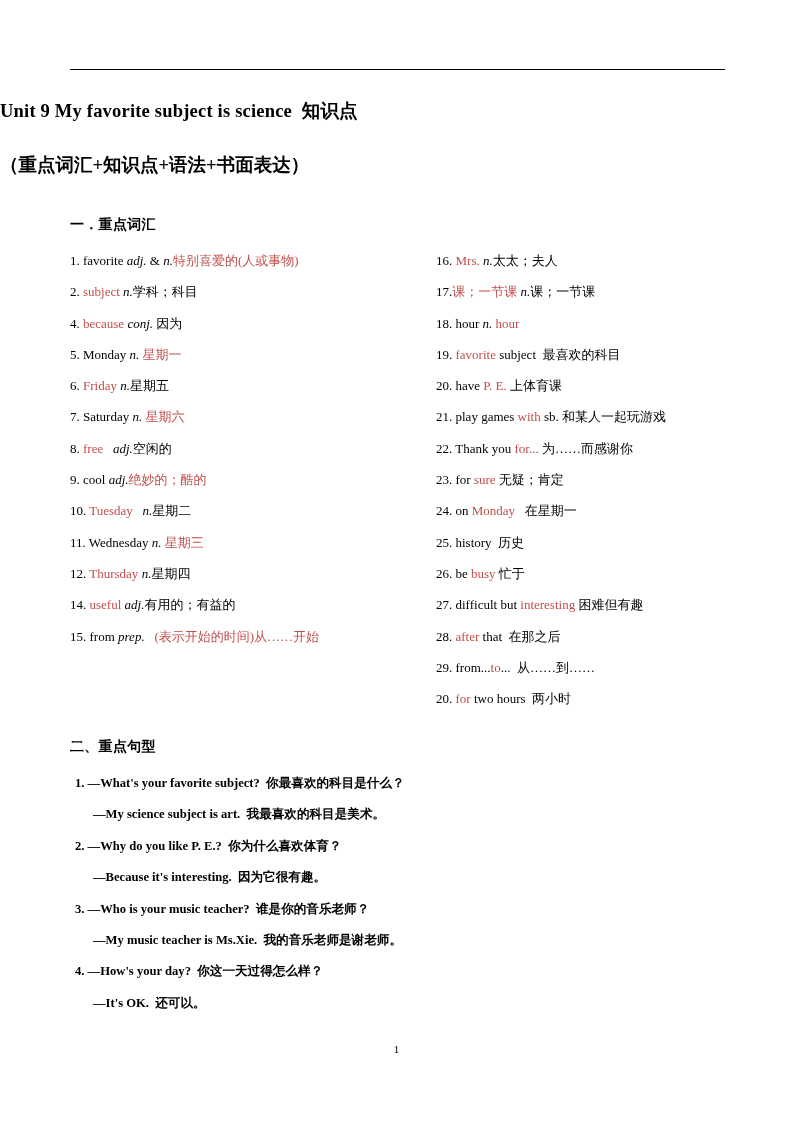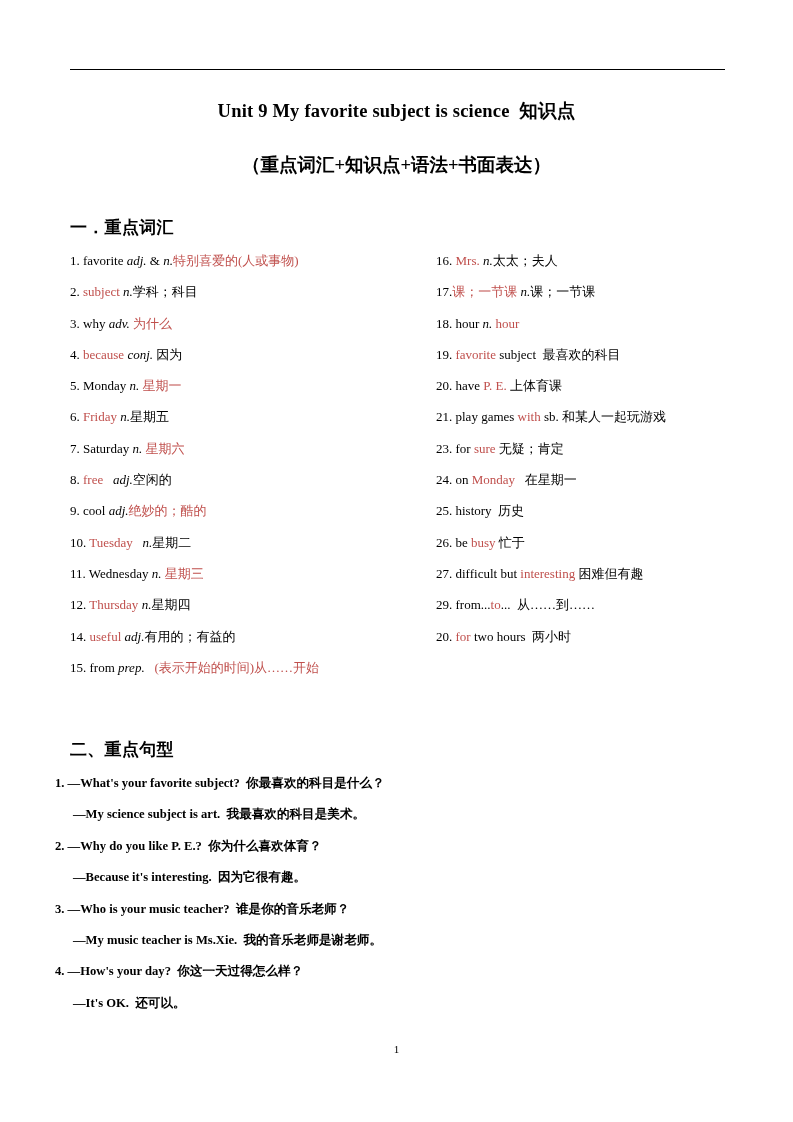--- a/index.html
+++ b/index.html
@@ -31,41 +31,40 @@
     height: 0;
     border-top: 1.6px solid #000;
   }
 
   
   .title-block {
     position: absolute;
     left: 0;
     top: 98px;
     width: 793px;
-    text-align: center;
   }
   .doc-title {
     font-size: 18.5px;
     font-weight: bold;
     letter-spacing: 0.2px;
     line-height: 1.5;
     white-space: pre;
   }
   .doc-subtitle {
     font-size: 18.5px;
     font-weight: bold;
     line-height: 1.5;
     margin-top: 26px;
     white-space: pre;
   }
 
   
   .sec-head {
     position: absolute;
-    font-size: 17px;
+    font-size: 14px;
     font-weight: bold;
     letter-spacing: 0.3px;
     white-space: pre;
   }
   #sec1-head { left: 70px; top: 216px; }
   #sec2-head { left: 70px; top: 738px; }
 
   
   .vocab-col {
     position: absolute;
@@ -82,21 +81,21 @@
     overflow: visible;
   }
   .vocab-item .seg { }
   .red  { color: #c0504d; }
   .blk  { color: #000000; }
   .ital { font-style: italic; }
 
   
   .sent-list {
     position: absolute;
-    left: 55px;
+    left: 75px;
     top: 768px;
     width: 620px;
     font-size: 12.6px;
     font-weight: bold;
     line-height: 31.4px;
   }
   .sent-q {
     white-space: pre;
     height: 31.4px;
   }
@@ -126,45 +125,46 @@
   <div class="title-block">
     <div class="doc-title">Unit 9 My favorite subject is science  知识点</div>
     <div class="doc-subtitle">（重点词汇+知识点+语法+书面表达）</div>
   </div>
 
   <div class="sec-head" id="sec1-head">一．重点词汇</div>
 
   <div class="vocab-col" id="vocab-left">
       <div class="vocab-item"><span class="seg blk">1. </span><span class="seg blk">favorite </span><span class="seg blk ital">adj.</span><span class="seg blk"> &amp; </span><span class="seg blk ital">n.</span><span class="seg red">特别喜爱的(人或事物)</span></div>
       <div class="vocab-item"><span class="seg blk">2. </span><span class="seg red">subject </span><span class="seg blk ital">n.</span><span class="seg blk">学科；科目</span></div>
-      <div class="vocab-item"><span class="seg blk">3. </span><span class="seg blk">why </span><span class="seg blk ital">adv.</span><span class="seg red"> 为什么</span></div>
       <div class="vocab-item"><span class="seg blk">4. </span><span class="seg red">because </span><span class="seg blk ital">conj.</span><span class="seg blk"> 因为</span></div>
       <div class="vocab-item"><span class="seg blk">5. </span><span class="seg blk">Monday </span><span class="seg blk ital">n.</span><span class="seg red"> 星期一</span></div>
       <div class="vocab-item"><span class="seg blk">6. </span><span class="seg red">Friday </span><span class="seg blk ital">n.</span><span class="seg blk">星期五</span></div>
       <div class="vocab-item"><span class="seg blk">7. </span><span class="seg blk">Saturday </span><span class="seg blk ital">n.</span><span class="seg red"> 星期六</span></div>
       <div class="vocab-item"><span class="seg blk">8. </span><span class="seg red">free   </span><span class="seg blk ital">adj.</span><span class="seg blk">空闲的</span></div>
       <div class="vocab-item"><span class="seg blk">9. </span><span class="seg blk">cool </span><span class="seg blk ital">adj.</span><span class="seg red">绝妙的；酷的</span></div>
       <div class="vocab-item"><span class="seg blk">10. </span><span class="seg red">Tuesday   </span><span class="seg blk ital">n.</span><span class="seg blk">星期二</span></div>
       <div class="vocab-item"><span class="seg blk">11. </span><span class="seg blk">Wednesday </span><span class="seg blk ital">n.</span><span class="seg red"> 星期三</span></div>
       <div class="vocab-item"><span class="seg blk">12. </span><span class="seg red">Thursday </span><span class="seg blk ital">n.</span><span class="seg blk">星期四</span></div>
       <div class="vocab-item"><span class="seg blk">14. </span><span class="seg red">useful </span><span class="seg blk ital">adj.</span><span class="seg blk">有用的；有益的</span></div>
       <div class="vocab-item"><span class="seg blk">15. </span><span class="seg blk">from </span><span class="seg blk ital">prep.</span><span class="seg red">   (表示开始的时间)从……开始</span></div>
     </div>
   <div class="vocab-col" id="vocab-right">
       <div class="vocab-item"><span class="seg blk">16. </span><span class="seg red">Mrs. </span><span class="seg blk ital">n.</span><span class="seg blk">太太；夫人</span></div>
       <div class="vocab-item"><span class="seg blk">17.</span><span class="seg red">课；一节课 </span><span class="seg blk ital">n.</span><span class="seg blk">课；一节课</span></div>
       <div class="vocab-item"><span class="seg blk">18. </span><span class="seg blk">hour </span><span class="seg blk ital">n.</span><span class="seg red"> hour</span></div>
       <div class="vocab-item"><span class="seg blk">19. </span><span class="seg red">favorite</span><span class="seg blk"> subject  最喜欢的科目</span></div>
       <div class="vocab-item"><span class="seg blk">20. </span><span class="seg blk">have </span><span class="seg red">P. E.</span><span class="seg blk"> 上体育课</span></div>
       <div class="vocab-item"><span class="seg blk">21. </span><span class="seg blk">play games </span><span class="seg red">with</span><span class="seg blk"> sb. 和某人一起玩游戏</span></div>
+      <div class="vocab-item"><span class="seg blk">22. </span><span class="seg blk">Thank you </span><span class="seg red">for...</span><span class="seg blk"> 为……而感谢你</span></div>
       <div class="vocab-item"><span class="seg blk">23. </span><span class="seg blk">for </span><span class="seg red">sure</span><span class="seg blk"> 无疑；肯定</span></div>
       <div class="vocab-item"><span class="seg blk">24. </span><span class="seg blk">on </span><span class="seg red">Monday</span><span class="seg blk">   在星期一</span></div>
       <div class="vocab-item"><span class="seg blk">25. </span><span class="seg blk">history  历史</span></div>
       <div class="vocab-item"><span class="seg blk">26. </span><span class="seg blk">be </span><span class="seg red">busy</span><span class="seg blk"> 忙于</span></div>
       <div class="vocab-item"><span class="seg blk">27. </span><span class="seg blk">difficult but </span><span class="seg red">interesting</span><span class="seg blk"> 困难但有趣</span></div>
+      <div class="vocab-item"><span class="seg blk">28. </span><span class="seg red">after</span><span class="seg blk"> that  在那之后</span></div>
       <div class="vocab-item"><span class="seg blk">29. </span><span class="seg blk">from...</span><span class="seg red">to</span><span class="seg blk">...  从……到……</span></div>
       <div class="vocab-item"><span class="seg blk">20. </span><span class="seg red">for</span><span class="seg blk"> two hours  两小时</span></div>
     </div>
 
   <div class="sec-head" id="sec2-head">二、重点句型</div>
 
   <div class="sent-list" id="sent-list">
       <div class="sent-q">1. —What's your favorite subject?  你最喜欢的科目是什么？</div>
       <div class="sent-a">—My science subject is art.  我最喜欢的科目是美术。</div>
       <div class="sent-q">2. —Why do you like P. E.?  你为什么喜欢体育？</div>

